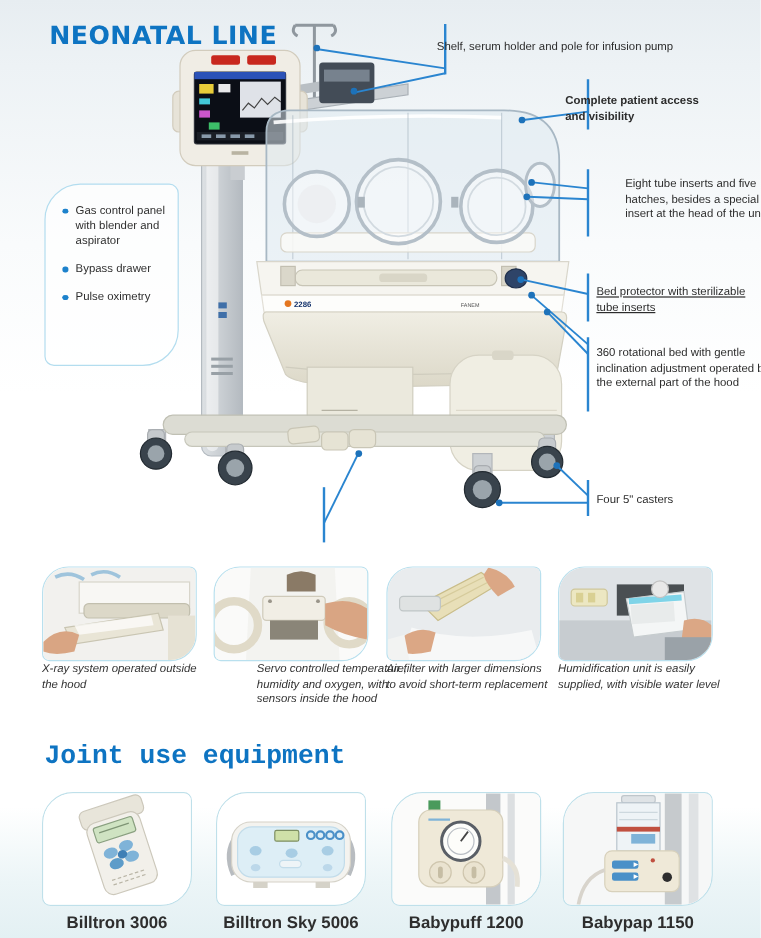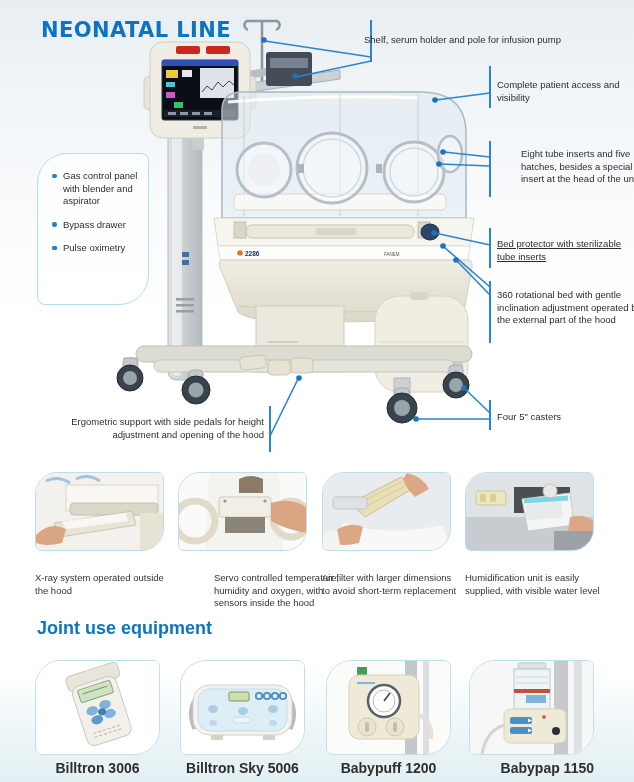--- a/index.html
+++ b/index.html
@@ -8,40 +8,40 @@
     position:relative;width:634px;height:782px;overflow:hidden;
     background:linear-gradient(180deg,#e7edf1 0%,#edf2f5 7%,#f9fbfc 26%,#ffffff 42%,#ffffff 86%,#ecf5f7 94%,#e3f0f3 100%);
   }
   .page-title{
     position:absolute;left:37px;top:14px;margin:4px;
     font-family:"DejaVu Sans","Liberation Sans",sans-serif;
     font-size:21px;font-weight:bold;letter-spacing:.4px;color:#0e74c2;text-align:right;
   }
   .section-title{
     position:absolute;left:37px;top:618px;margin:0;
-    font-family:Liberation Sans, sans-serif;
-    font-size:18px;font-weight:bold;color:#0e74c2;
+    font-family:Liberation Mono, monospace;
+    font-size:22px;font-weight:bold;color:#0e74c2;
   }
   .features-box{
     position:absolute;left:37px;top:153px;width:112px;height:152px;
     border:1px solid #b3ddef;border-radius:30px 8px 30px 8px;
     background:rgba(255,255,255,.65);box-sizing:border-box;
   }
   .features-box ul{list-style:none;margin:0;padding:16px 8px 8px 14px;}
   .features-box li{position:relative;padding-left:11px;margin-bottom:11px;
     font-size:9.5px;line-height:1.32;color:#2e2e2e;}
   .features-box li .dot{position:absolute;left:0;top:3.5px;width:4.5px;height:4.5px;
     border-radius:50%;background:#1d82cc;}
   .callout{position:absolute;font-size:9.5px;line-height:1.33;color:#2c2c2c;}
   .callout.r{text-align:right;}
   .overlay{position:absolute;left:0;top:0;pointer-events:none;}
   .thumb{position:absolute;top:472px;width:129px;height:79px;box-sizing:border-box;
     border:1px solid #b9e0ee;border-radius:22px 6px 22px 6px;overflow:hidden;background:#fff;}
   .thumb svg{display:block;}
-  .thumb-caption{position:absolute;top:572px;width:136px;font-size:9.5px;line-height:1.32;color:#333;}
+  .thumb-caption{position:absolute;top:552px;width:136px;font-size:9.5px;line-height:1.32;color:#333;font-style:italic;}
   .product-card{position:absolute;top:660px;width:125px;height:95px;box-sizing:border-box;
     border:1px solid #bfe0ea;border-radius:26px 7px 26px 7px;overflow:hidden;background:#fff;}
   .product-label{position:absolute;top:760px;width:125px;text-align:center;
     font-size:14px;font-weight:bold;color:#2e2e2e;}
 </style>
 </head>
 <body>
 
 <div class="page">
 
@@ -214,26 +214,25 @@
       <circle cx="434" cy="233" r="2.8"></circle>
       <circle cx="443" cy="246" r="2.8"></circle>
         <circle cx="456" cy="260" r="2.8"></circle>
       <circle cx="464" cy="388" r="2.8"></circle>
         <circle cx="416" cy="419" r="2.8"></circle>
       <circle cx="299" cy="378" r="2.8"></circle>
     </g>
   </svg>
 
   <div class="callout" style="left:364px;top:34px;width:235px;">Shelf, serum holder and pole for infusion pump</div>
-  <div class="callout" style="left:497px;top:79px;width:125px;">Complete patient access and visibility</div>
+  <div class="callout" style="left:471px;top:79px;width:125px;font-weight:bold;">Complete patient access and visibility</div>
   <div class="callout" style="left:497px;top:148px;width:134px;margin-left:24px;">Eight tube inserts and five hatches, besides a special tube insert at the head of the unit</div>
   <div class="callout" style="left:497px;top:238px;width:134px;text-decoration:underline;">Bed protector with sterilizable tube inserts</div>
   <div class="callout" style="left:497px;top:289px;width:152px;">360 rotational bed with gentle inclination adjustment operated by the external part of the hood</div>
   <div class="callout" style="left:497px;top:411px;width:110px;">Four 5" casters</div>
-  <div class="callout r" style="left:52px;top:416px;width:212px;">Ergometric support with side pedals for height adjustment and opening of the hood</div>
 
   <div class="features-box">
     <ul>
       <li><span class="dot"></span><span>Gas control panel with blender and aspirator</span></li>
       <li><span class="dot"></span><span>Bypass drawer</span></li>
       <li><span class="dot"></span></li>
       <li><span class="dot"></span><span>Pulse oximetry</span></li>
     </ul>
   </div>
 
@@ -377,15 +376,15 @@
       <polygon points="58,67.5 62,69.5 58,71.5" fill="#fff"></polygon>
       <circle cx="86" cy="70" r="4" fill="#2e2e2e"></circle>
       <circle cx="74" cy="56" r="1.8" fill="#c05040"></circle>
       <path d="M34,64 Q16,70 12,93" fill="none" stroke="#d8d4cc" stroke-width="3"></path>
     </svg>
   </div>
 
   <div class="product-label" style="left:35px;">Billtron 3006</div>
   <div class="product-label" style="left:180px;">Billtron Sky 5006</div>
   <div class="product-label" style="left:326px;">Babypuff 1200</div>
-  <div class="product-label" style="left:469px;text-align:right;">Babypap 1150</div>
+  <div class="product-label" style="left:469px;">Babypap 1150</div>
 
 </div>
 
 </body></html>

